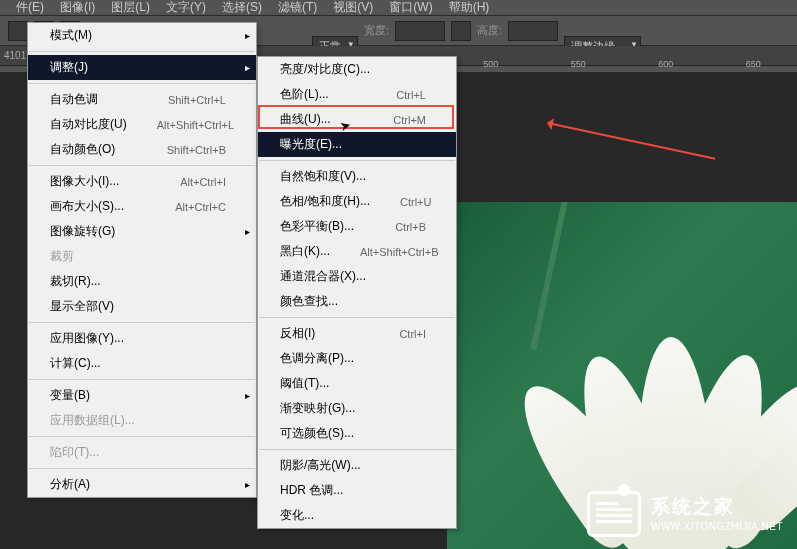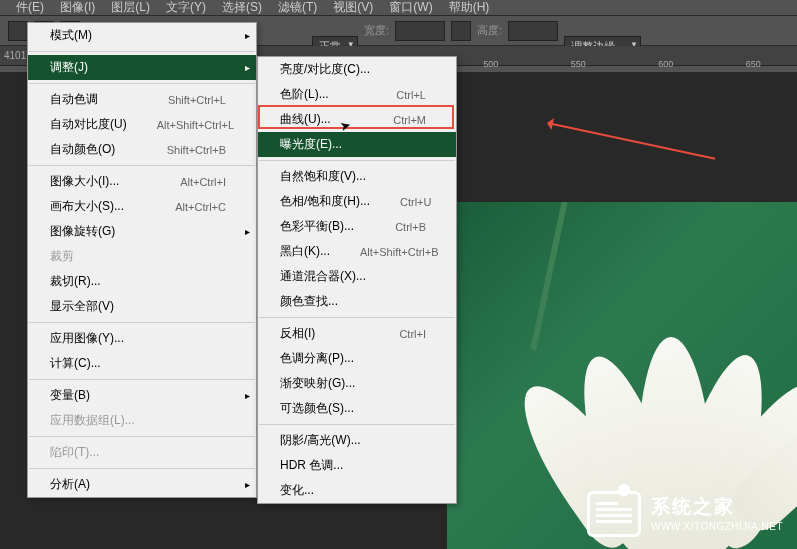--- a/index.html
+++ b/index.html
@@ -151,21 +151,21 @@
       display: flex;
       justify-content: space-between;
       align-items: center;
       gap: 30px;
       cursor: default;
       white-space: nowrap;
       font-size: 12px;
     }
     .menu-item.disabled { color: #999; }
     .menu-item.highlighted {
-      background: #14532d;
+      background: #0f172a;
       color: #fff;
     }
     .menu-item.submenu::after {
       content: "▸";
       position: absolute;
       right: 6px;
       font-size: 10px;
     }
     .menu-sep {
       height: 1px;
@@ -416,20 +416,23 @@
     </div>
     <div class="menu-sep"></div>
     <div class="menu-item">
       <span>反相(I)</span>
       <span class="shortcut">Ctrl+I</span>
     </div>
     <div class="menu-item">
       <span>色调分离(P)...</span>
     </div>
     <div class="menu-item">
+      <span>阈值(T)...</span>
+    </div>
+    <div class="menu-item">
       <span>渐变映射(G)...</span>
     </div>
     <div class="menu-item">
       <span>可选颜色(S)...</span>
     </div>
     <div class="menu-sep"></div>
     <div class="menu-item">
       <span>阴影/高光(W)...</span>
     </div>
     <div class="menu-item">

